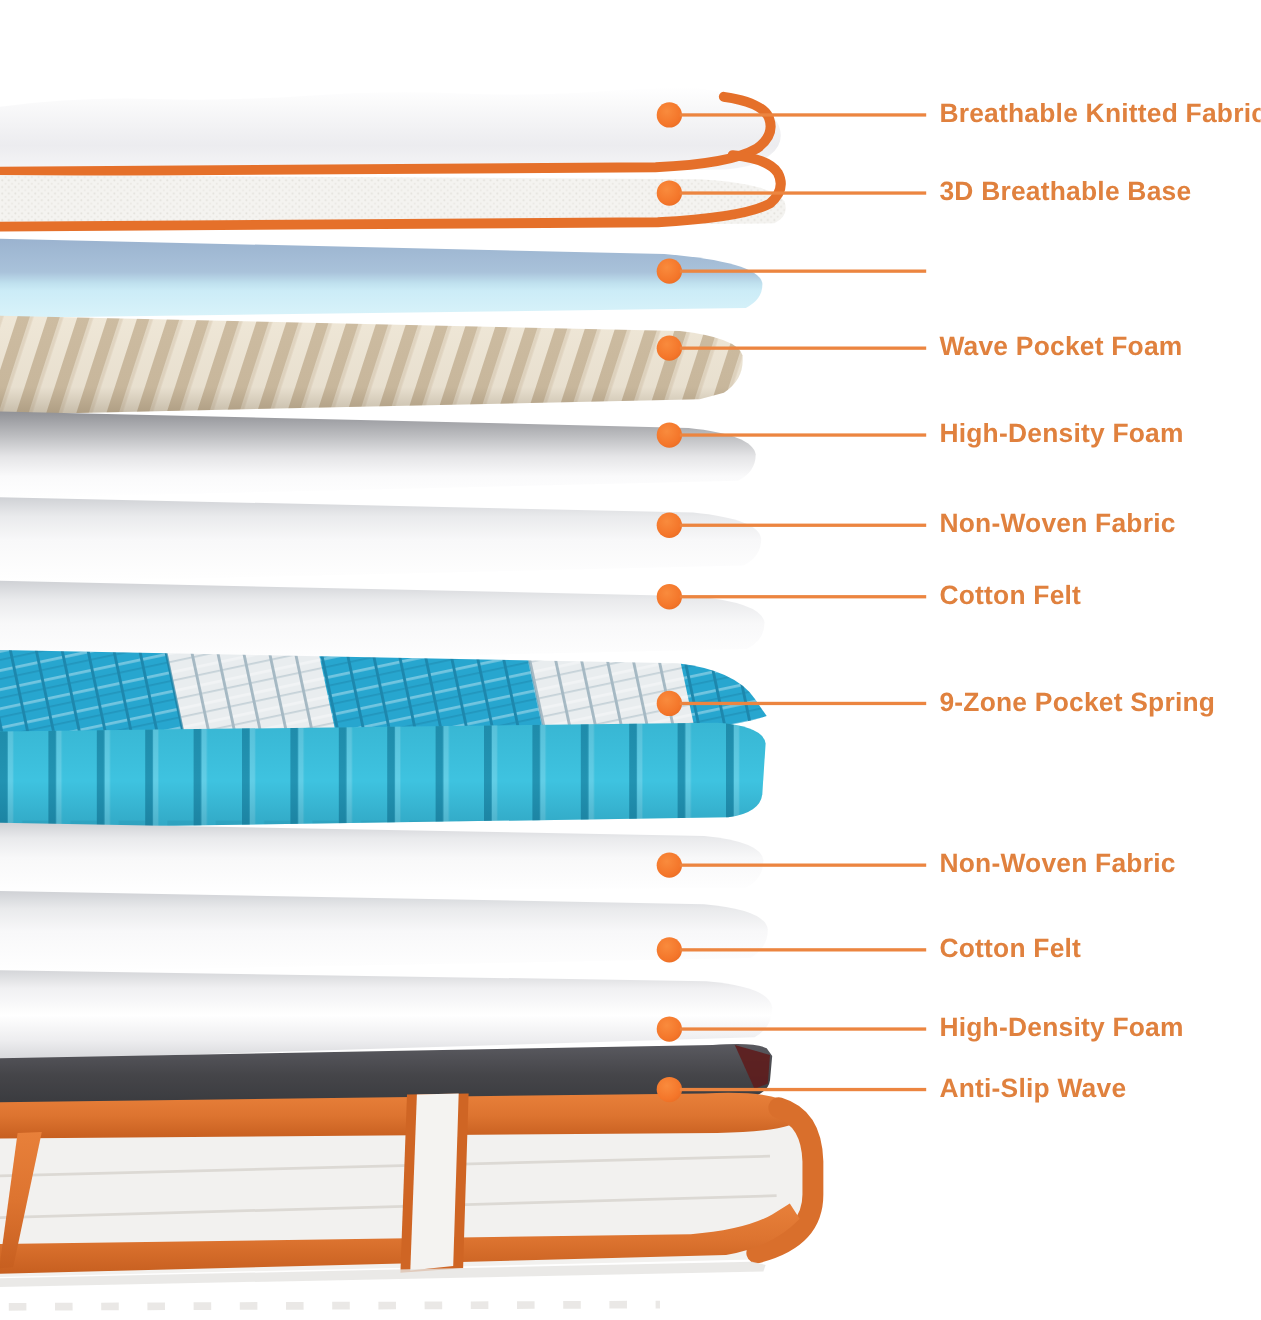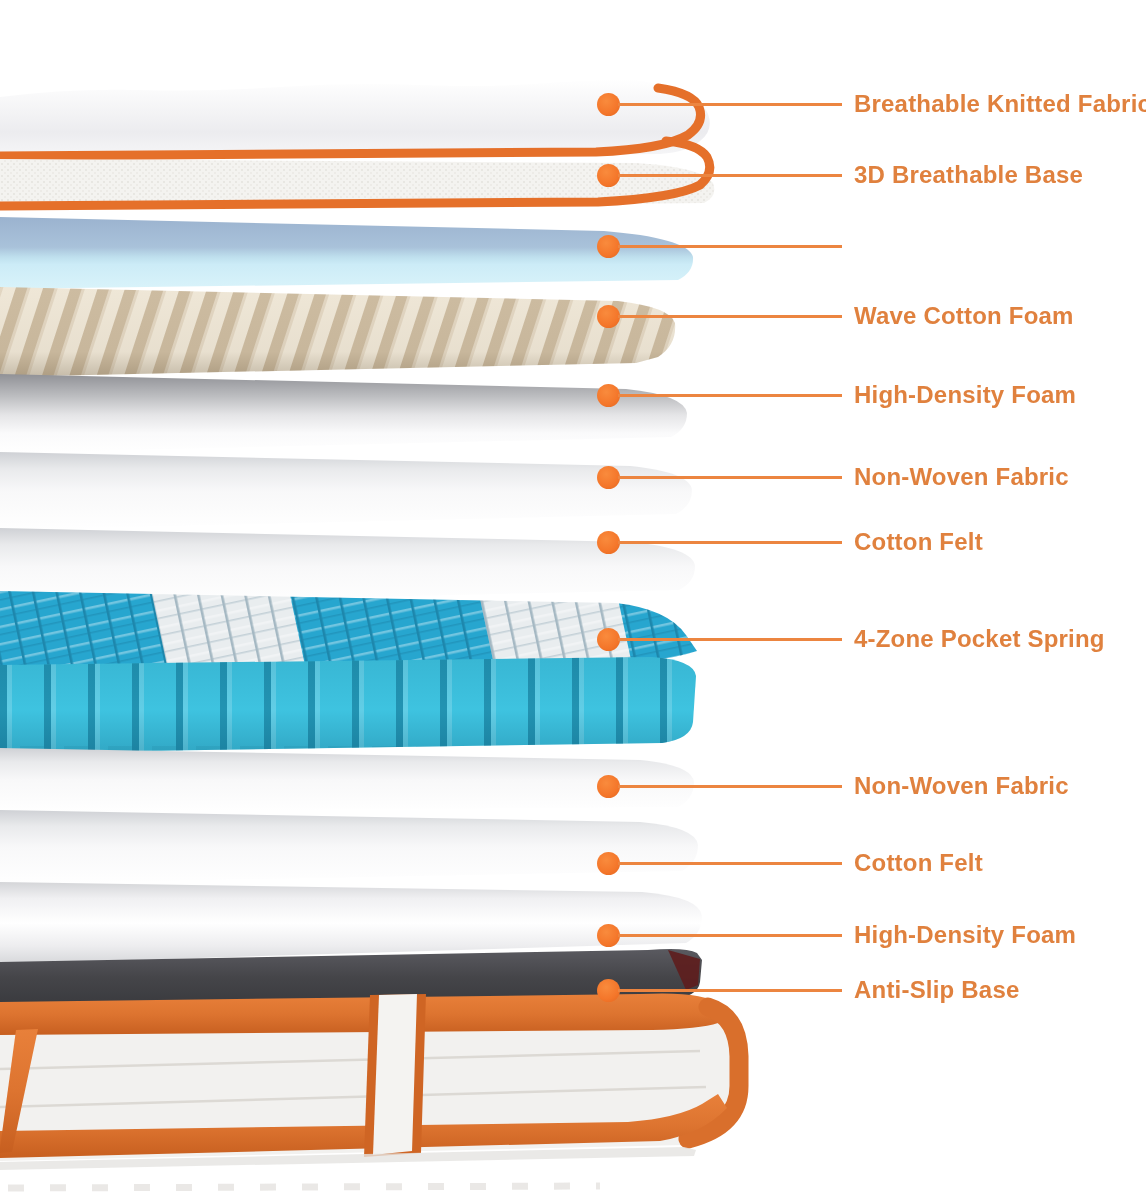--- a/index.html
+++ b/index.html
@@ -178,56 +178,56 @@
   <span class="line"></span>
   <span class="lbl">3D Breathable Base</span>
 </div>
 <div class="callout" style="top:234px">
   <span class="dot"></span>
   <span class="line"></span>
 </div>
 <div class="callout" style="top:304px">
   <span class="dot"></span>
   <span class="line"></span>
-  <span class="lbl">Wave Cotton Foam</span>
+  <span class="lbl">Wave Pocket Foam</span>
 </div>
 <div class="callout" style="top:383px">
   <span class="dot"></span>
   <span class="line"></span>
   <span class="lbl">High-Density Foam</span>
 </div>
 <div class="callout" style="top:465px">
   <span class="dot"></span>
   <span class="line"></span>
   <span class="lbl">Non-Woven Fabric</span>
 </div>
 <div class="callout" style="top:530px">
   <span class="dot"></span>
   <span class="line"></span>
   <span class="lbl">Cotton Felt</span>
 </div>
 <div class="callout" style="top:627px">
   <span class="dot"></span>
   <span class="line"></span>
-  <span class="lbl">4-Zone Pocket Spring</span>
+  <span class="lbl">9-Zone Pocket Spring</span>
 </div>
 <div class="callout" style="top:774px">
   <span class="dot"></span>
   <span class="line"></span>
   <span class="lbl">Non-Woven Fabric</span>
 </div>
 <div class="callout" style="top:851px">
   <span class="dot"></span>
   <span class="line"></span>
   <span class="lbl">Cotton Felt</span>
 </div>
 <div class="callout" style="top:923px">
   <span class="dot"></span>
   <span class="line"></span>
   <span class="lbl">High-Density Foam</span>
 </div>
 <div class="callout" style="top:978px">
   <span class="dot"></span>
   <span class="line"></span>
-  <span class="lbl">Anti-Slip Base</span>
+  <span class="lbl">Anti-Slip Wave</span>
 </div>
 
 </div>
 
 </body></html>

